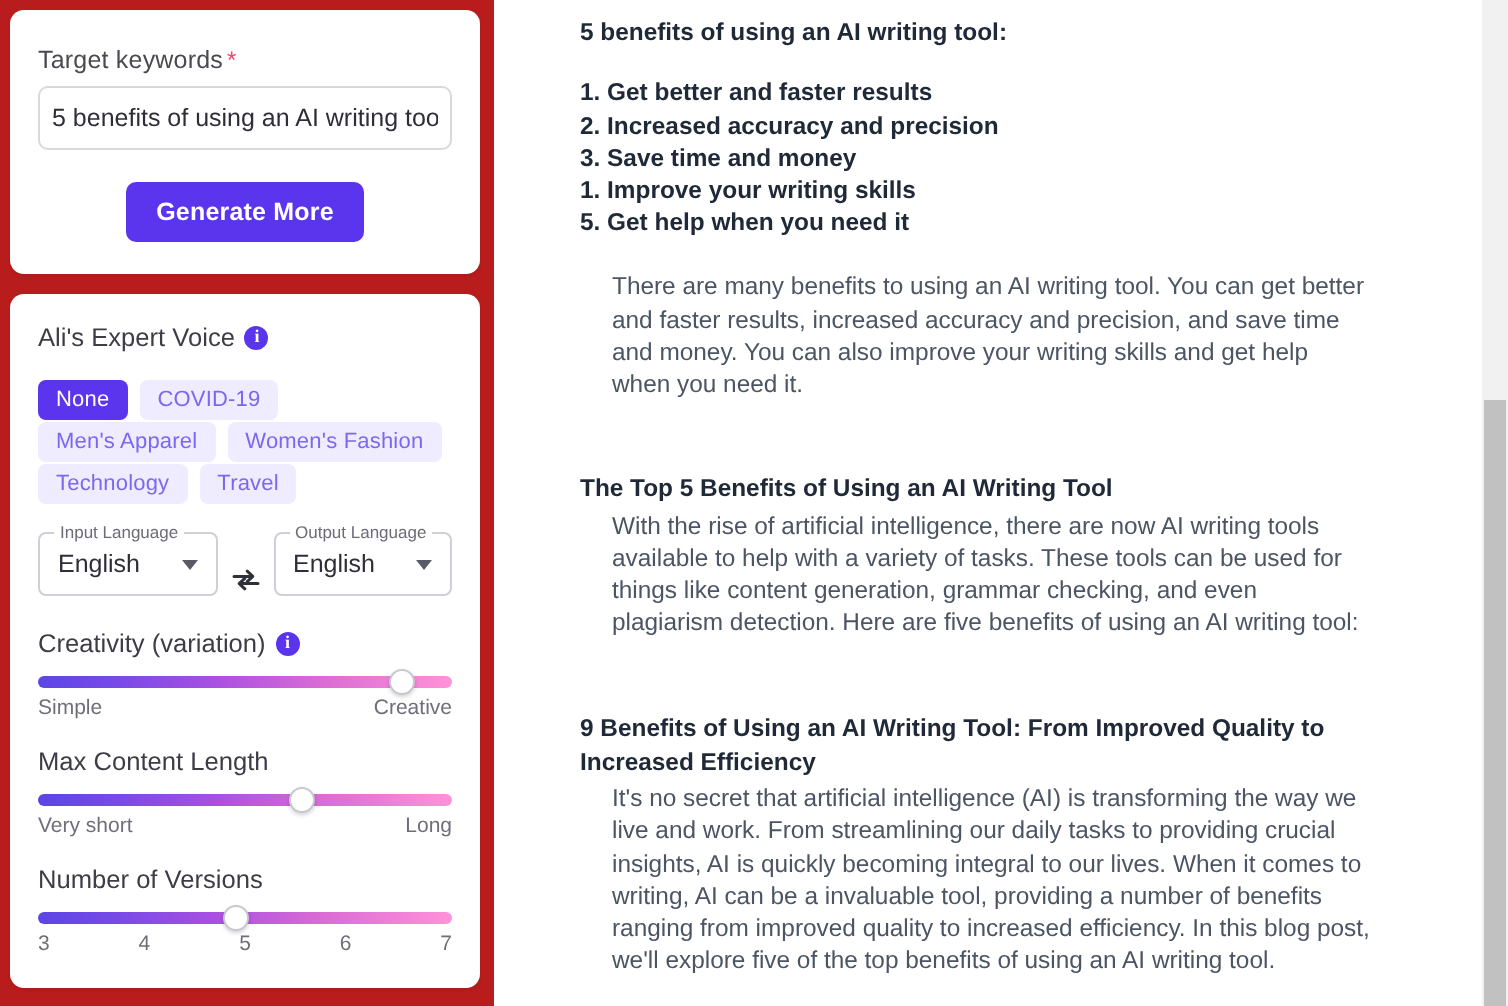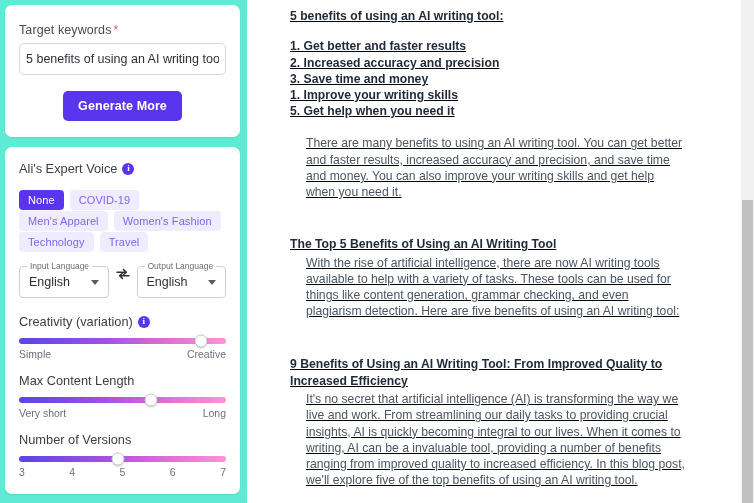--- a/index.html
+++ b/index.html
@@ -15,21 +15,21 @@
     width: 754px; height: 503px;
     display: flex;
     background: #ffffff;
   }
 
   
   #sidebar {
     width: 247px;
     min-width: 247px;
     height: 503px;
-    background: #5eead4;
+    background: #b91c1c;
     padding: 5px 7px 0 5px;
     overflow: hidden;
     position: relative;
   }
   .card {
     background: #ffffff;
     border-radius: 7px;
     box-shadow: 0 1px 2px rgba(0,0,0,0.07);
     padding: 0;
     margin-bottom: 10px;
@@ -116,21 +116,21 @@
     letter-spacing: 0.1px;
   }
   .pill.selected {
     background: #5b34ee;
     color: #ffffff;
   }
 
   
   .lang-row {
     display: flex;
-    align-items: flex-start;
+    align-items: flex-end;
     gap: 6px;
     margin-bottom: 16px;
   }
   .select-outline {
     position: relative;
     flex: 1;
     height: 32px;
     border: 1px solid #cfcfd8;
     border-radius: 4px;
     display: flex;
@@ -210,21 +210,20 @@
   }
 
   
   #content {
     flex: 1;
     height: 503px;
     background: #ffffff;
     padding: 8px 52px 0 43px;
     overflow: hidden;
     position: relative;
-    text-decoration: underline;
   }
   .result-block { margin-bottom: 22px; }
   .result-title {
     font-size: 12.2px;
     font-weight: bold;
     color: #1f2937;
     line-height: 1.42;
     margin: 0 0 1px 0;
   }
   .result-list {

